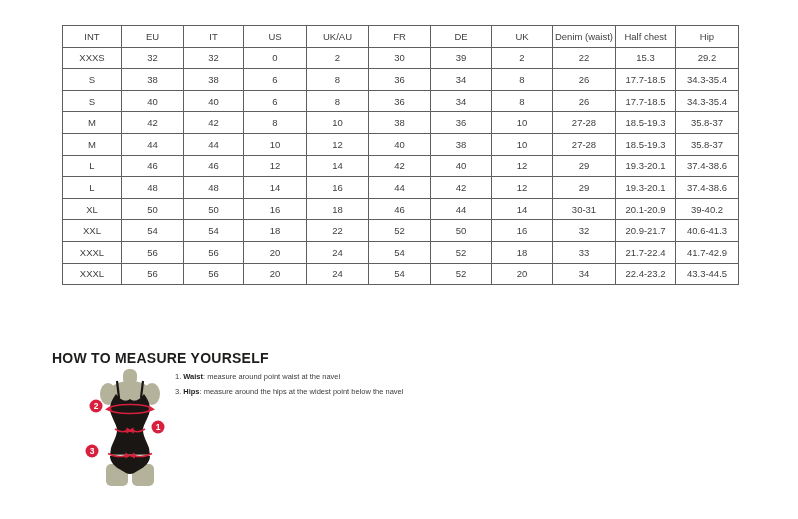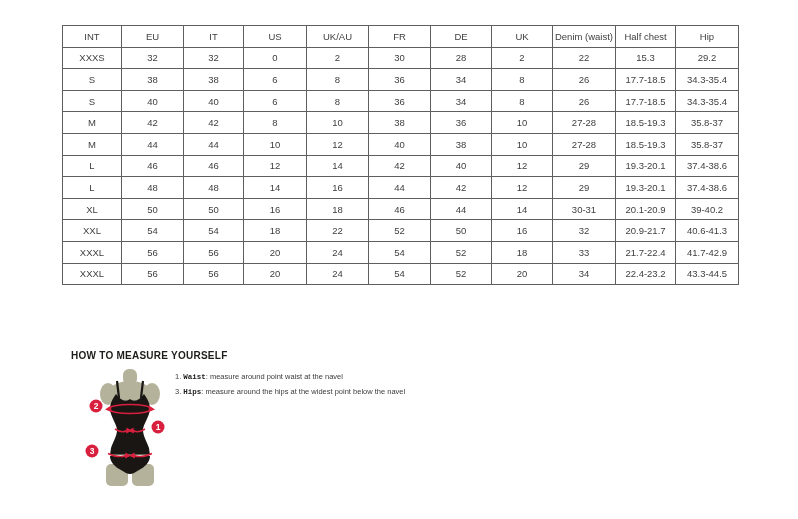--- a/index.html
+++ b/index.html
@@ -26,32 +26,32 @@
   .size-table col:nth-child(5)  { width: 62px; }
   .size-table col:nth-child(6)  { width: 62px; }
   .size-table col:nth-child(7)  { width: 61px; }
   .size-table col:nth-child(8)  { width: 61px; }
   .size-table col:nth-child(9)  { width: 63px; }
   .size-table col:nth-child(10) { width: 60px; }
   .size-table col:nth-child(11) { width: 63px; }
 
   
   .measure-heading {
-    position: absolute; left: 71px; top: 350px;
-    font-size: 10px; font-weight: bold; letter-spacing: 0.25px;
+    position: absolute; left: 52px; top: 350px;
+    font-size: 14px; font-weight: bold; letter-spacing: 0.25px;
     color: #1d1d1b; white-space: nowrap;
   }
   .figure { position: absolute; left: 82px; top: 367px; }
   .steps {
     position: absolute; left: 175px; top: 369px;
     font-size: 7.5px; color: #3c3c3b;
   }
   .step { height: 15px; line-height: 15px; white-space: nowrap; }
   .step .num { margin-right: 2px; }
-  .step b { color: #1d1d1b; font-family: Liberation Mono, monospace; }
+  .step b { color: #1d1d1b; }
   .badge-num { font: bold 8.5px "Liberation Sans", sans-serif; fill: #ffffff; }
 </style>
 </head>
 <body>
 
 <div class="page">
 
   <table class="size-table">
     <colgroup>
       <col>
@@ -82,21 +82,21 @@
         </tr>
     </thead>
     <tbody id="body-rows">
         <tr>
           <td>XXXS</td>
           <td>32</td>
           <td>32</td>
           <td>0</td>
           <td>2</td>
           <td>30</td>
-          <td>28</td>
+          <td>39</td>
           <td>2</td>
           <td>22</td>
           <td>15.3</td>
           <td>29.2</td>
         </tr>
         <tr>
           <td>S</td>
           <td>38</td>
           <td>38</td>
           <td>6</td>

